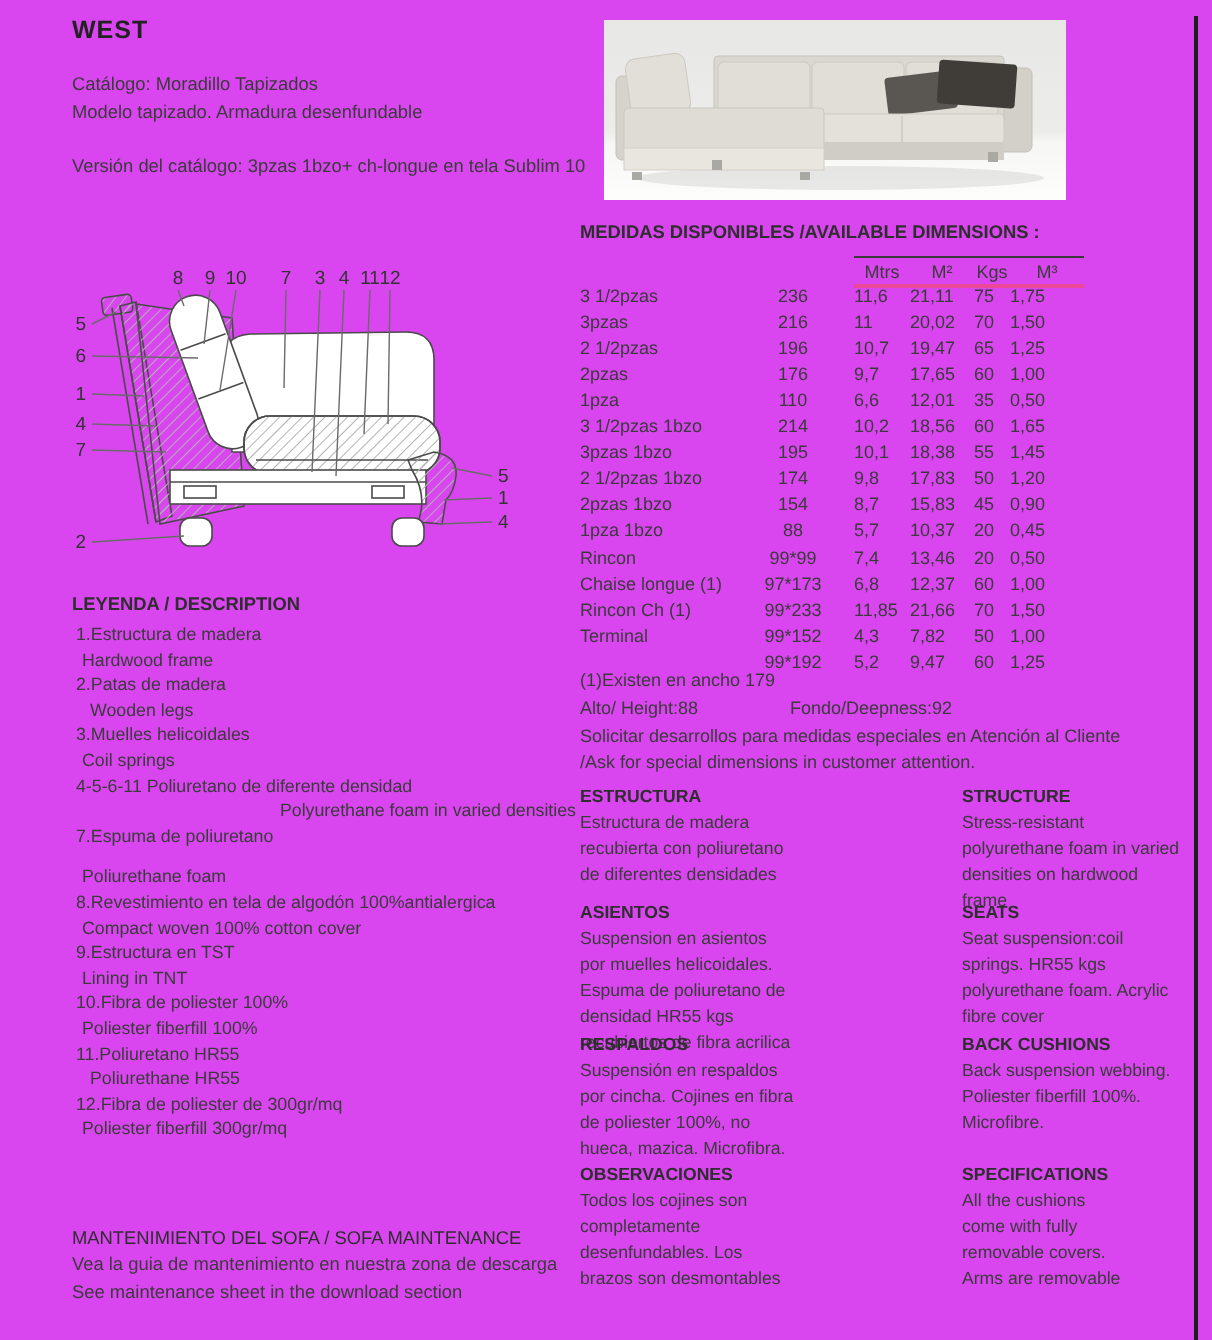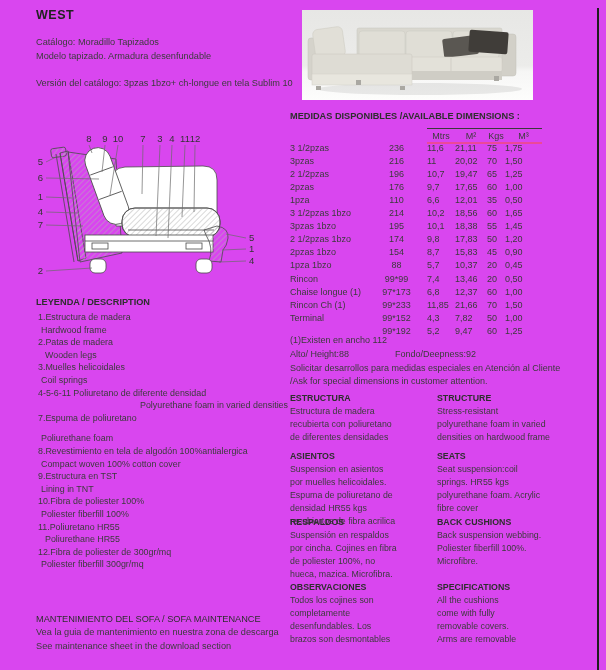--- a/index.html
+++ b/index.html
@@ -23,21 +23,21 @@
   .trow .label{text-align:left;}
   .trow .dim{text-align:center;}
   .trow .num{}
   .hgroup{grid-column:4/8;display:grid;grid-template-columns:28px 32px 18px 37px;
           border-top:1px solid #3a3a3a;border-bottom:2px solid #ec4899;height:13px;align-items:center;}
   .hgroup span{text-align:center;}
   .notes{left:290px;font-size:9px;line-height:12.5px;}
   
   .spec-row{left:290px;width:302px;display:flex;line-height:13px;font-size:8.8px;}
   .spec-es{width:147px;}
-  .spec-en{flex:1;}
+  .spec-en{flex:1;margin-left:44px;}
   .spec-title{font-weight:bold;color:#2e2e2e;}
   .spec-body{white-space:pre-line;}
   
   .leg-title{left:36px;top:297px;font-size:9.2px;font-weight:bold;color:#2e2e2e;}
   .leg-list{left:38px;top:311px;width:250px;line-height:12.6px;font-size:8.9px;}
   .leg-line{white-space:nowrap;}
   .l1{padding-left:3px;}
   .l2{padding-left:7px;}
   .l3{padding-left:24px;text-align:right;}
   .g{margin-bottom:8px;}
@@ -316,21 +316,21 @@
           <span class="c dim">99*192</span>
           <span class="c"></span>
           <span class="c num">5,2</span>
           <span class="c num">9,47</span>
           <span class="c num">60</span>
           <span class="c num">1,25</span>
         </div>
       </div>
   </div>
 
-  <div class="abs notes" style="top:334px;">(1)Existen en ancho 112</div>
+  <div class="abs notes" style="top:334px;">(1)Existen en ancho 179</div>
   <div class="abs notes" style="top:348px;">Alto/ Height:88</div>
   <div class="abs notes" style="left:395px;top:348px;">Fondo/Deepness:92</div>
   <div class="abs notes" style="top:362px;">
     <div>Solicitar desarrollos para medidas especiales en Atención al Cliente</div>
     <div>/Ask for special dimensions in customer attention.</div>
   </div>
 
   <div class="abs spec-row" style="top:392px;">
     <div class="spec-es">
       <div class="spec-title">ESTRUCTURA</div>

